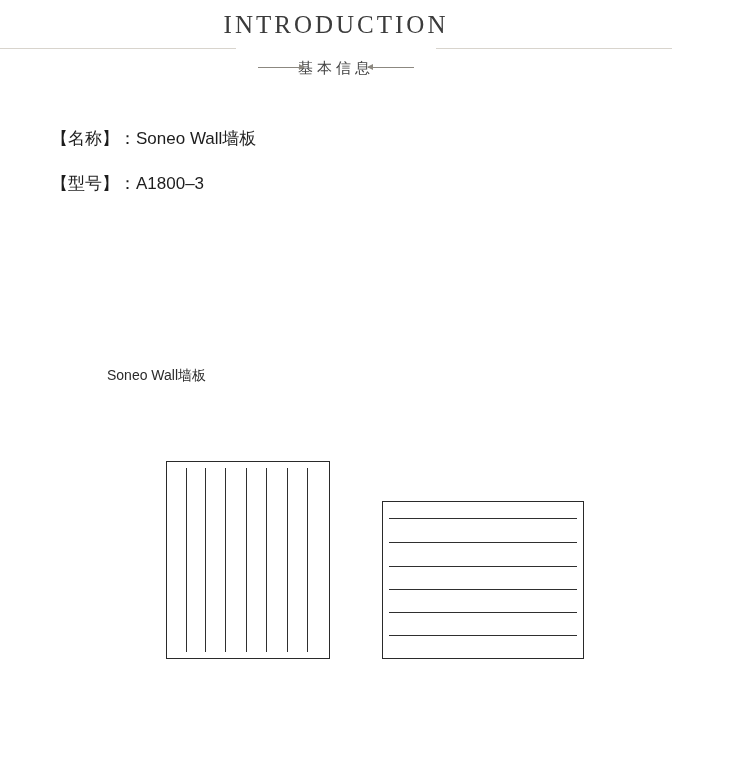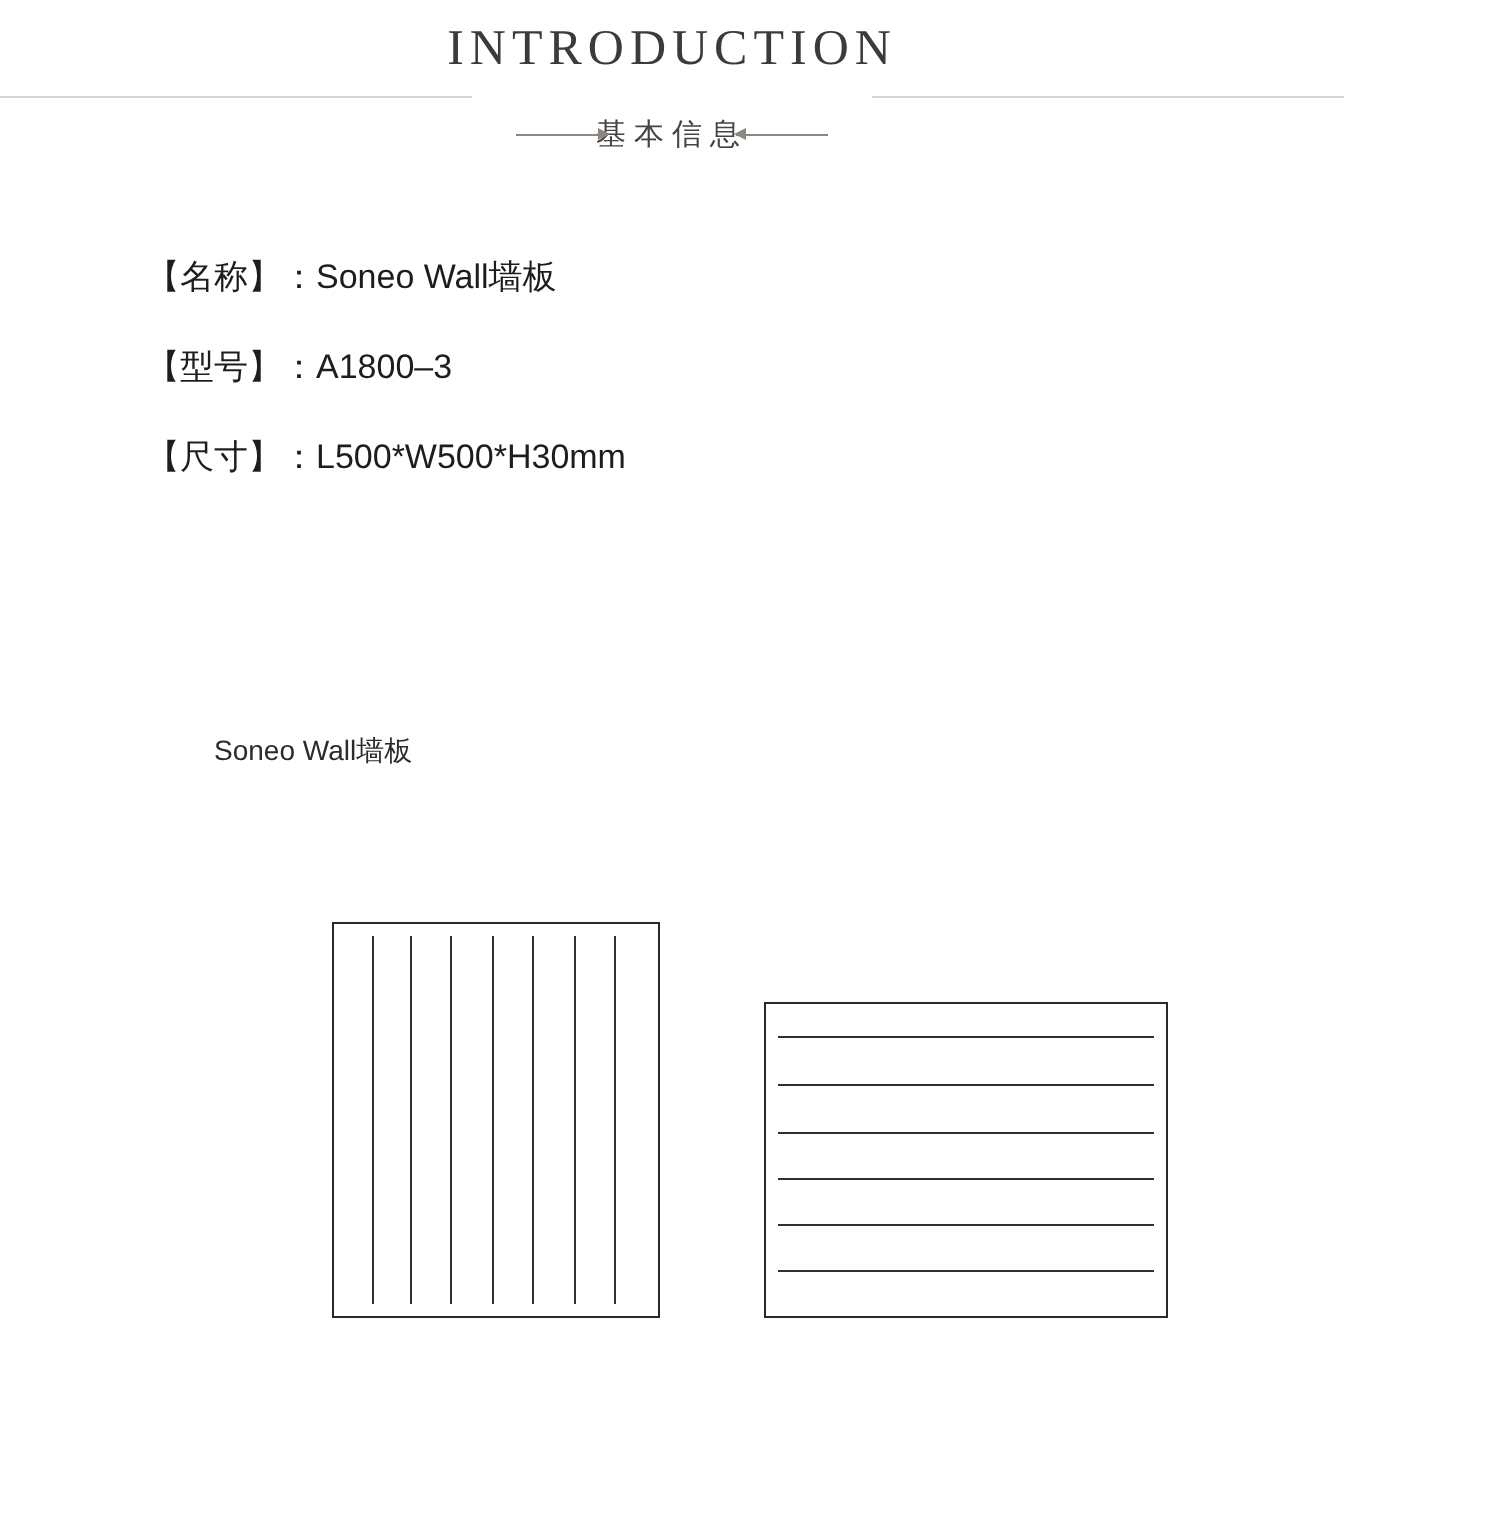--- a/index.html
+++ b/index.html
@@ -79,21 +79,21 @@
     border-left: 6px solid #8c8880;
   }
   .arrow.right::after {
     left: -1px;
     border-right: 6px solid #8c8880;
   }
 
   
   .specs {
     position: absolute;
-    left: 73px;
+    left: 51px;
     top: 128px;
   }
   .spec-row {
     font-size: 17px;
     line-height: 22px;
     color: #1d1d1d;
     margin-bottom: 23px;
     white-space: nowrap;
   }
   .spec-label {
@@ -170,23 +170,20 @@
     <div class="arrow right"></div>
   </div>
 </div>
 
 <div class="specs">
   <div class="spec-row">
     <span class="spec-label">【名称】：</span><span class="spec-value">Soneo Wall墙板</span>
   </div>
   <div class="spec-row">
     <span class="spec-label">【型号】：</span><span class="spec-value">A1800–3</span>
-  </div>
-  <div class="spec-row">
-    <span class="spec-label">【尺寸】：</span><span class="spec-value">L500*W500*H30mm</span>
   </div>
 </div>
 
 <div class="caption">Soneo Wall墙板</div>
 
 <div class="drawing-a">
   <div class="panel-box"></div>
   <div class="vline" style="left:12%"></div>
   <div class="vline" style="left:24%"></div>
   <div class="vline" style="left:36%"></div>

